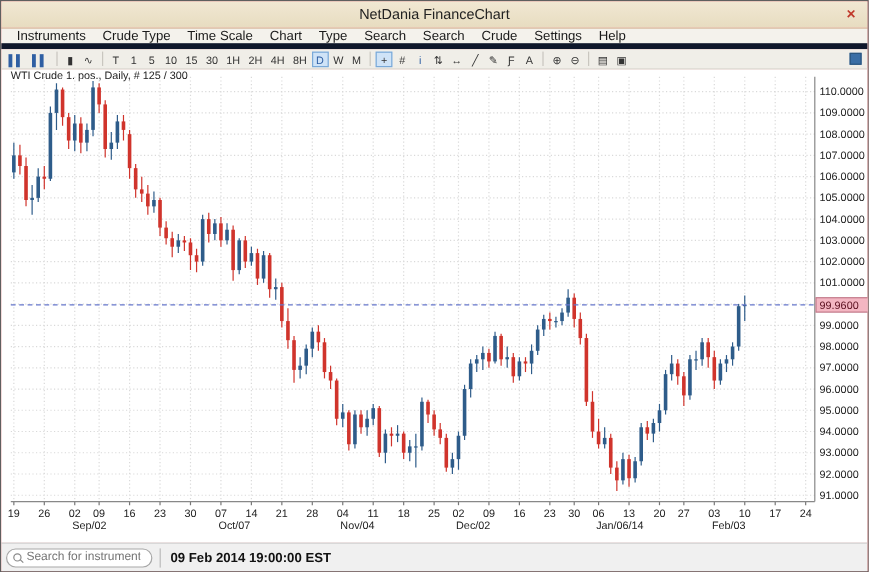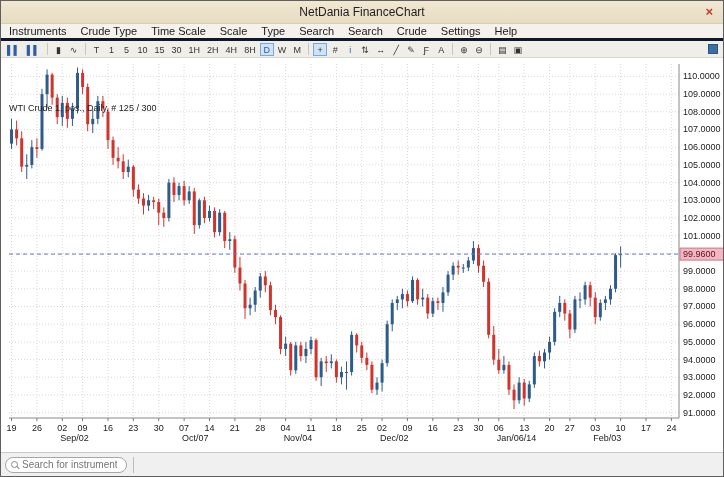--- a/index.html
+++ b/index.html
@@ -8,33 +8,33 @@
     width:724px;height:477px;border:1px solid #5f5f5f;background:#fca5a5;
     position:relative;overflow:hidden;font-family:"Liberation Sans",sans-serif;
   }
   .titlebar{
     height:23px;background:linear-gradient(#f1e8d3,#e7dcc0);
     display:flex;align-items:center;justify-content:center;position:relative;
     border-bottom:1px solid #d9ceb3;
   }
   .title{font-size:12px;color:#222;}
   .close{position:absolute;right:10px;top:3px;color:#c0392b;font-size:13px;font-weight:bold;cursor:pointer;line-height:16px;}
-  .menubar{height:17px;display:flex;align-items:center;background:#f4f2ec;padding:0 1px;border-bottom:3px solid #0f172a;}
+  .menubar{height:17px;display:flex;align-items:center;background:#f4f2ec;padding:0 6px;border-bottom:5px solid #0f172a;}
   .menu-item{font-size:11px;padding:1px 7px;color:#1a1a1a;white-space:nowrap;cursor:default;}
   .toolbar{height:17px;display:flex;align-items:center;background:#f0eee8;border-bottom:1px solid #d8d5cc;padding:0 3px;gap:1px;}
   .tb-btn{
     height:13px;min-width:14px;padding:0 2px;font-size:9px;line-height:12px;text-align:center;
     border:1px solid transparent;color:#333;cursor:default;white-space:nowrap;
   }
   .tb-btn.accent{color:#2f5fa3;}
   .tb-btn.sel{background:#cfe3f7;border-color:#7aa9d8;}
   .tb-sep{width:1px;height:12px;background:#c9c6bf;margin:0 3px;flex:none;}
   .tb-more{width:10px;height:10px;background:#3a6ea5;border:1px solid #2b567f;margin-left:auto;margin-right:2px;flex:none;cursor:pointer;}
   .chart{position:relative;height:394px;background:#fff;}
-  .legend{position:absolute;left:8px;top:0;font-size:9px;color:#222;z-index:2;margin-top:45px;}
+  .legend{position:absolute;left:8px;top:0;font-size:9px;color:#222;z-index:2;}
   .chart svg{position:absolute;left:0;top:0;}
   svg text{font-family:"Liberation Sans",sans-serif;}
   .statusbar{height:24px;display:flex;align-items:center;background:#f0f0f0;border-top:1px solid #c9c9c9;}
   .search{display:flex;align-items:center;border:1px solid #a7a7a7;border-radius:8px;background:#fff;height:16px;padding:0 5px;margin:8px 4px;width:122px;}
   .mag{display:inline-block;width:7px;height:7px;border:1px solid #8a8a8a;border-radius:50%;position:relative;margin-right:4px;flex:none;}
   .mag::after{content:"";position:absolute;width:4px;height:1px;background:#8a8a8a;transform:rotate(45deg);right:-3px;bottom:-1px;}
   .search input{border:none;outline:none;font-size:10px;color:#444;width:95px;background:transparent;padding:0;}
   .status-sep{width:1px;height:16px;background:#bbb;margin:0 2px;}
   .timestamp{font-size:11px;font-weight:bold;color:#111;padding:0 6px;white-space:nowrap;}
 </style>
@@ -44,21 +44,21 @@
 <div class="window">
   <div class="titlebar">
     <span class="title">NetDania FinanceChart</span>
     <span class="close">×</span>
   </div>
 
   <div class="menubar">
       <span class="menu-item">Instruments</span>
       <span class="menu-item">Crude Type</span>
       <span class="menu-item">Time Scale</span>
-      <span class="menu-item">Scale</span>
+      <span class="menu-item">Chart</span>
       <span class="menu-item">Type</span>
       <span class="menu-item">Search</span>
       <span class="menu-item">Search</span>
       <span class="menu-item">Crude</span>
       <span class="menu-item">Settings</span>
       <span class="menu-item">Help</span>
     </div>
 
   <div class="toolbar">
       <span class="tb-btn accent">▌▌</span>
@@ -481,14 +481,15 @@
         <text x="682" y="199.09800000000016" font-size="9" fill="#5a0f1f">99.9600</text>
       </svg>
   </div>
 
   <div class="statusbar">
     <div class="search">
       <span class="mag"></span>
       <input placeholder="Search for instrument" style="">
     </div>
     <div class="status-sep"></div>
+    <div class="timestamp">09 Feb 2014 19:00:00 EST</div>
   </div>
 </div>
 
 </body></html>

